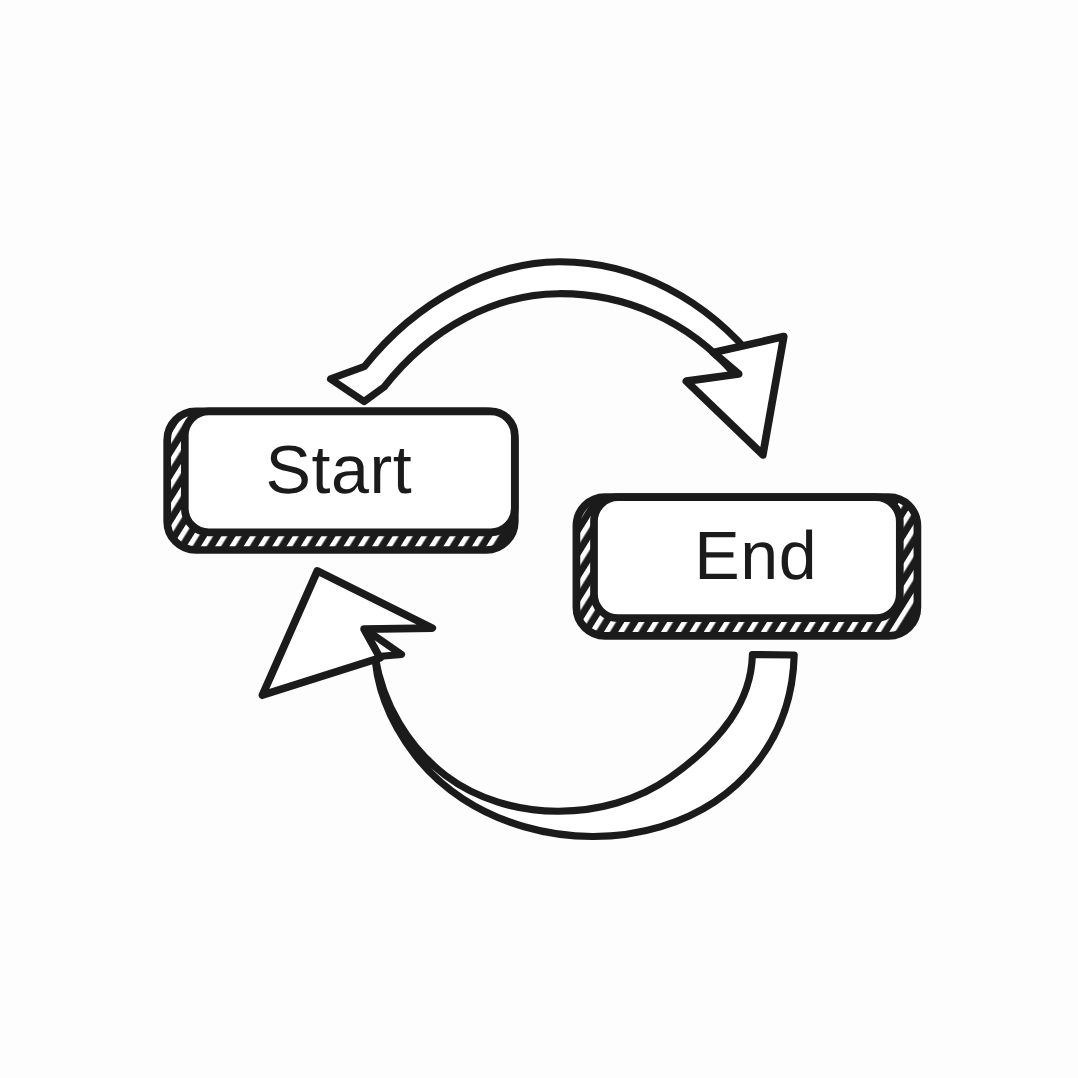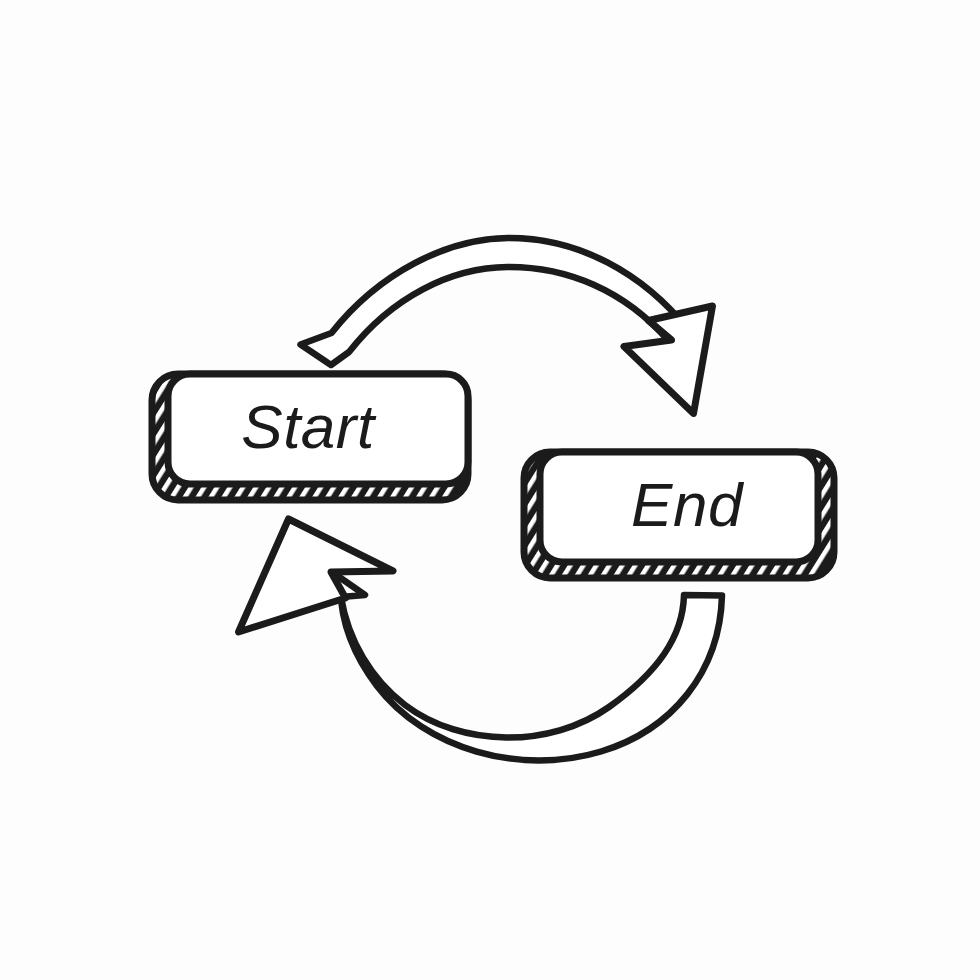--- a/index.html
+++ b/index.html
@@ -12,21 +12,20 @@
     height: 980px;
     background: #fdfdfd;
     font-family: "Liberation Sans", sans-serif;
     overflow: hidden;
   }
   #stage {
     position: relative;
     width: 812px;
     height: 980px;
     background: #fdfdfd;
-    font-style: italic;
   }
   #diagram {
     position: absolute;
     left: 0;
     top: 0;
     width: 980px;
     height: 980px;
     display: block;
   }
   .node-label {

